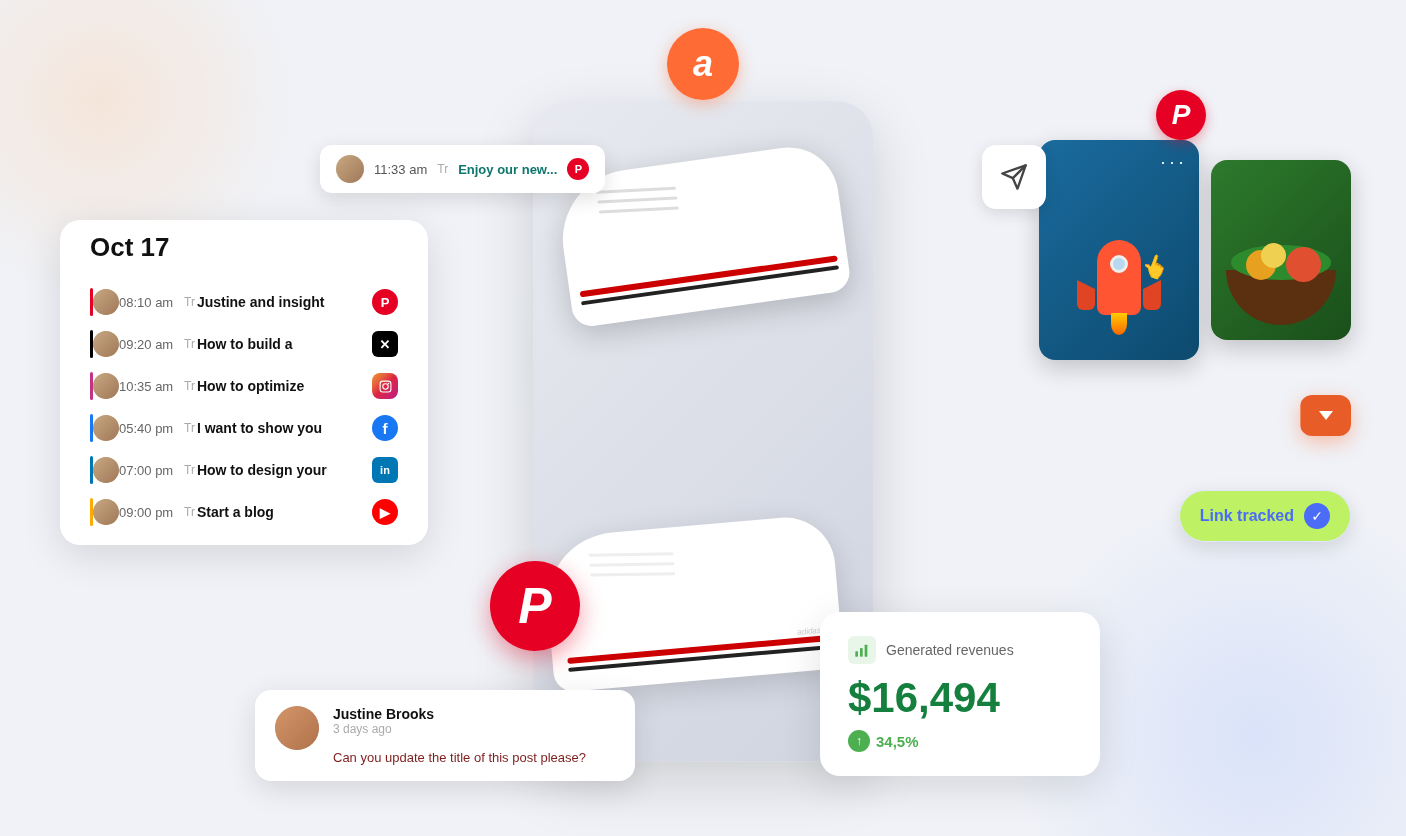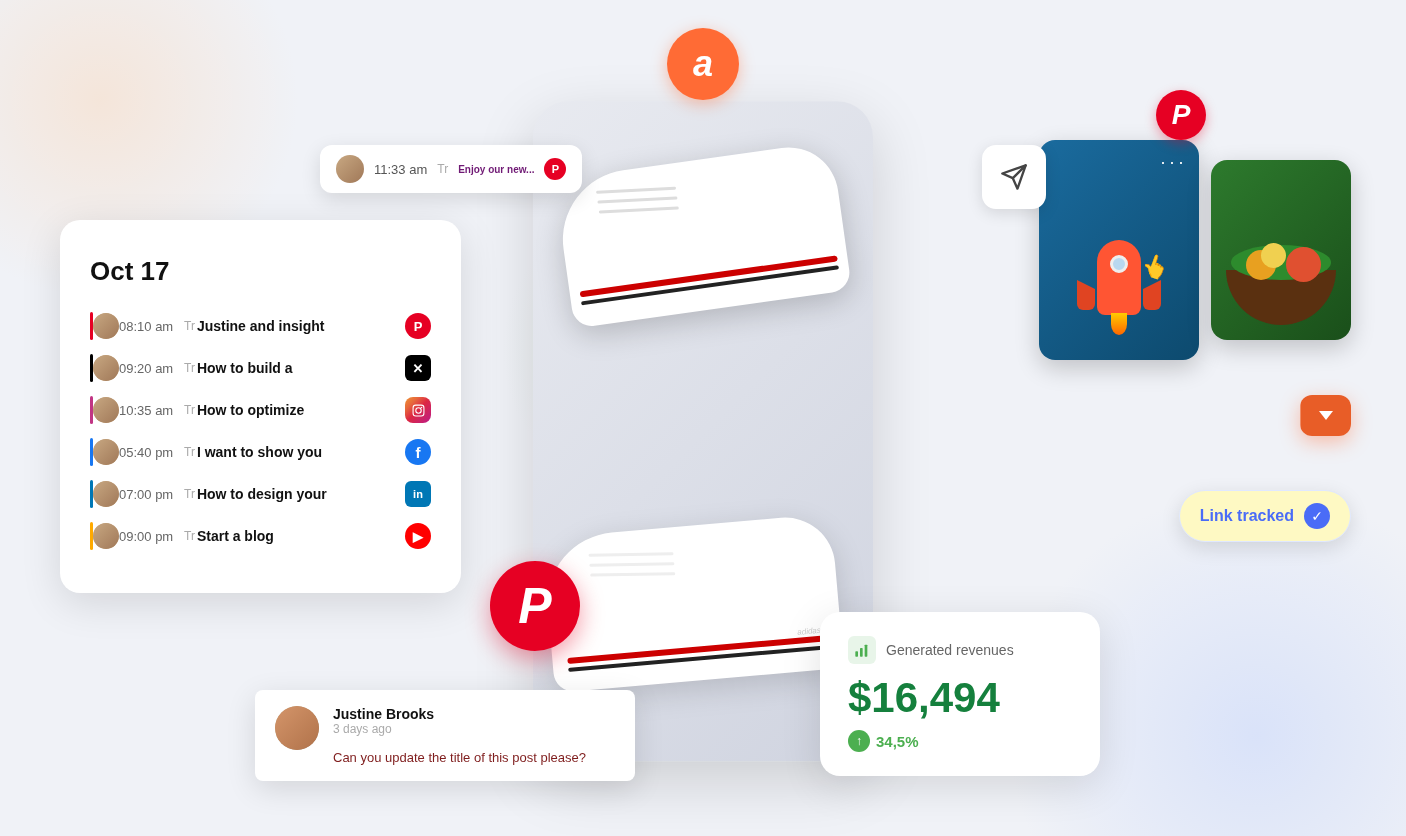--- a/index.html
+++ b/index.html
@@ -68,24 +68,24 @@
       font-weight: 700;
       color: white;
       font-style: italic;
     }
 
     
     .schedule-card {
       position: absolute;
       left: 60px;
       top: 220px;
-      width: 401px;
+      width: 368px;
       background: white;
       border-radius: 20px;
-      padding: 36px 30px;
+      padding: 12px 30px;
       box-shadow: 0 10px 40px rgba(0,0,0,0.12);
       z-index: 10;
     }
     .schedule-date {
       font-size: 26px;
       font-weight: 700;
       color: #111;
       margin-bottom: 18px;
     }
     .schedule-item {
@@ -174,23 +174,23 @@
     }
     .notif-time {
       font-size: 13px;
       color: #555;
     }
     .notif-text-icon {
       color: #aaa;
       font-size: 12px;
     }
     .notif-text {
-      font-size: 10px;
+      font-size: 13px;
       font-weight: 600;
-      color: #701a75;
+      color: #0f766e;
     }
     .notif-pin {
       width: 22px;
       height: 22px;
       border-radius: 50%;
       background: #e60023;
       color: white;
       display: flex;
       align-items: center;
       justify-content: center;
@@ -334,21 +334,21 @@
       border-left: 7px solid transparent;
       border-right: 7px solid transparent;
       border-top: 9px solid white;
     }
 
     
     .link-tracked-badge {
       position: absolute;
       right: 55px;
       top: 490px;
-      background: #fef9c3;
+      background: #bef264;
       border-radius: 30px;
       padding: 12px 20px;
       display: flex;
       align-items: center;
       gap: 10px;
       box-shadow: 0 6px 20px rgba(0,0,0,0.12);
       z-index: 30;
       border: 1.5px solid #e0e8ff;
     }
     .link-tracked-text {
@@ -426,21 +426,21 @@
       font-weight: 600;
       color: #4caf50;
     }
 
     
     .comment-card {
       position: absolute;
       left: 255px;
       bottom: 55px;
       background: white;
-      border-radius: 8px;
+      border-radius: 16px;
       padding: 16px 20px;
       width: 380px;
       box-shadow: 0 8px 30px rgba(0,0,0,0.12);
       z-index: 20;
       display: flex;
       gap: 14px;
       align-items: flex-start;
     }
     .comment-avatar {
       width: 44px;

